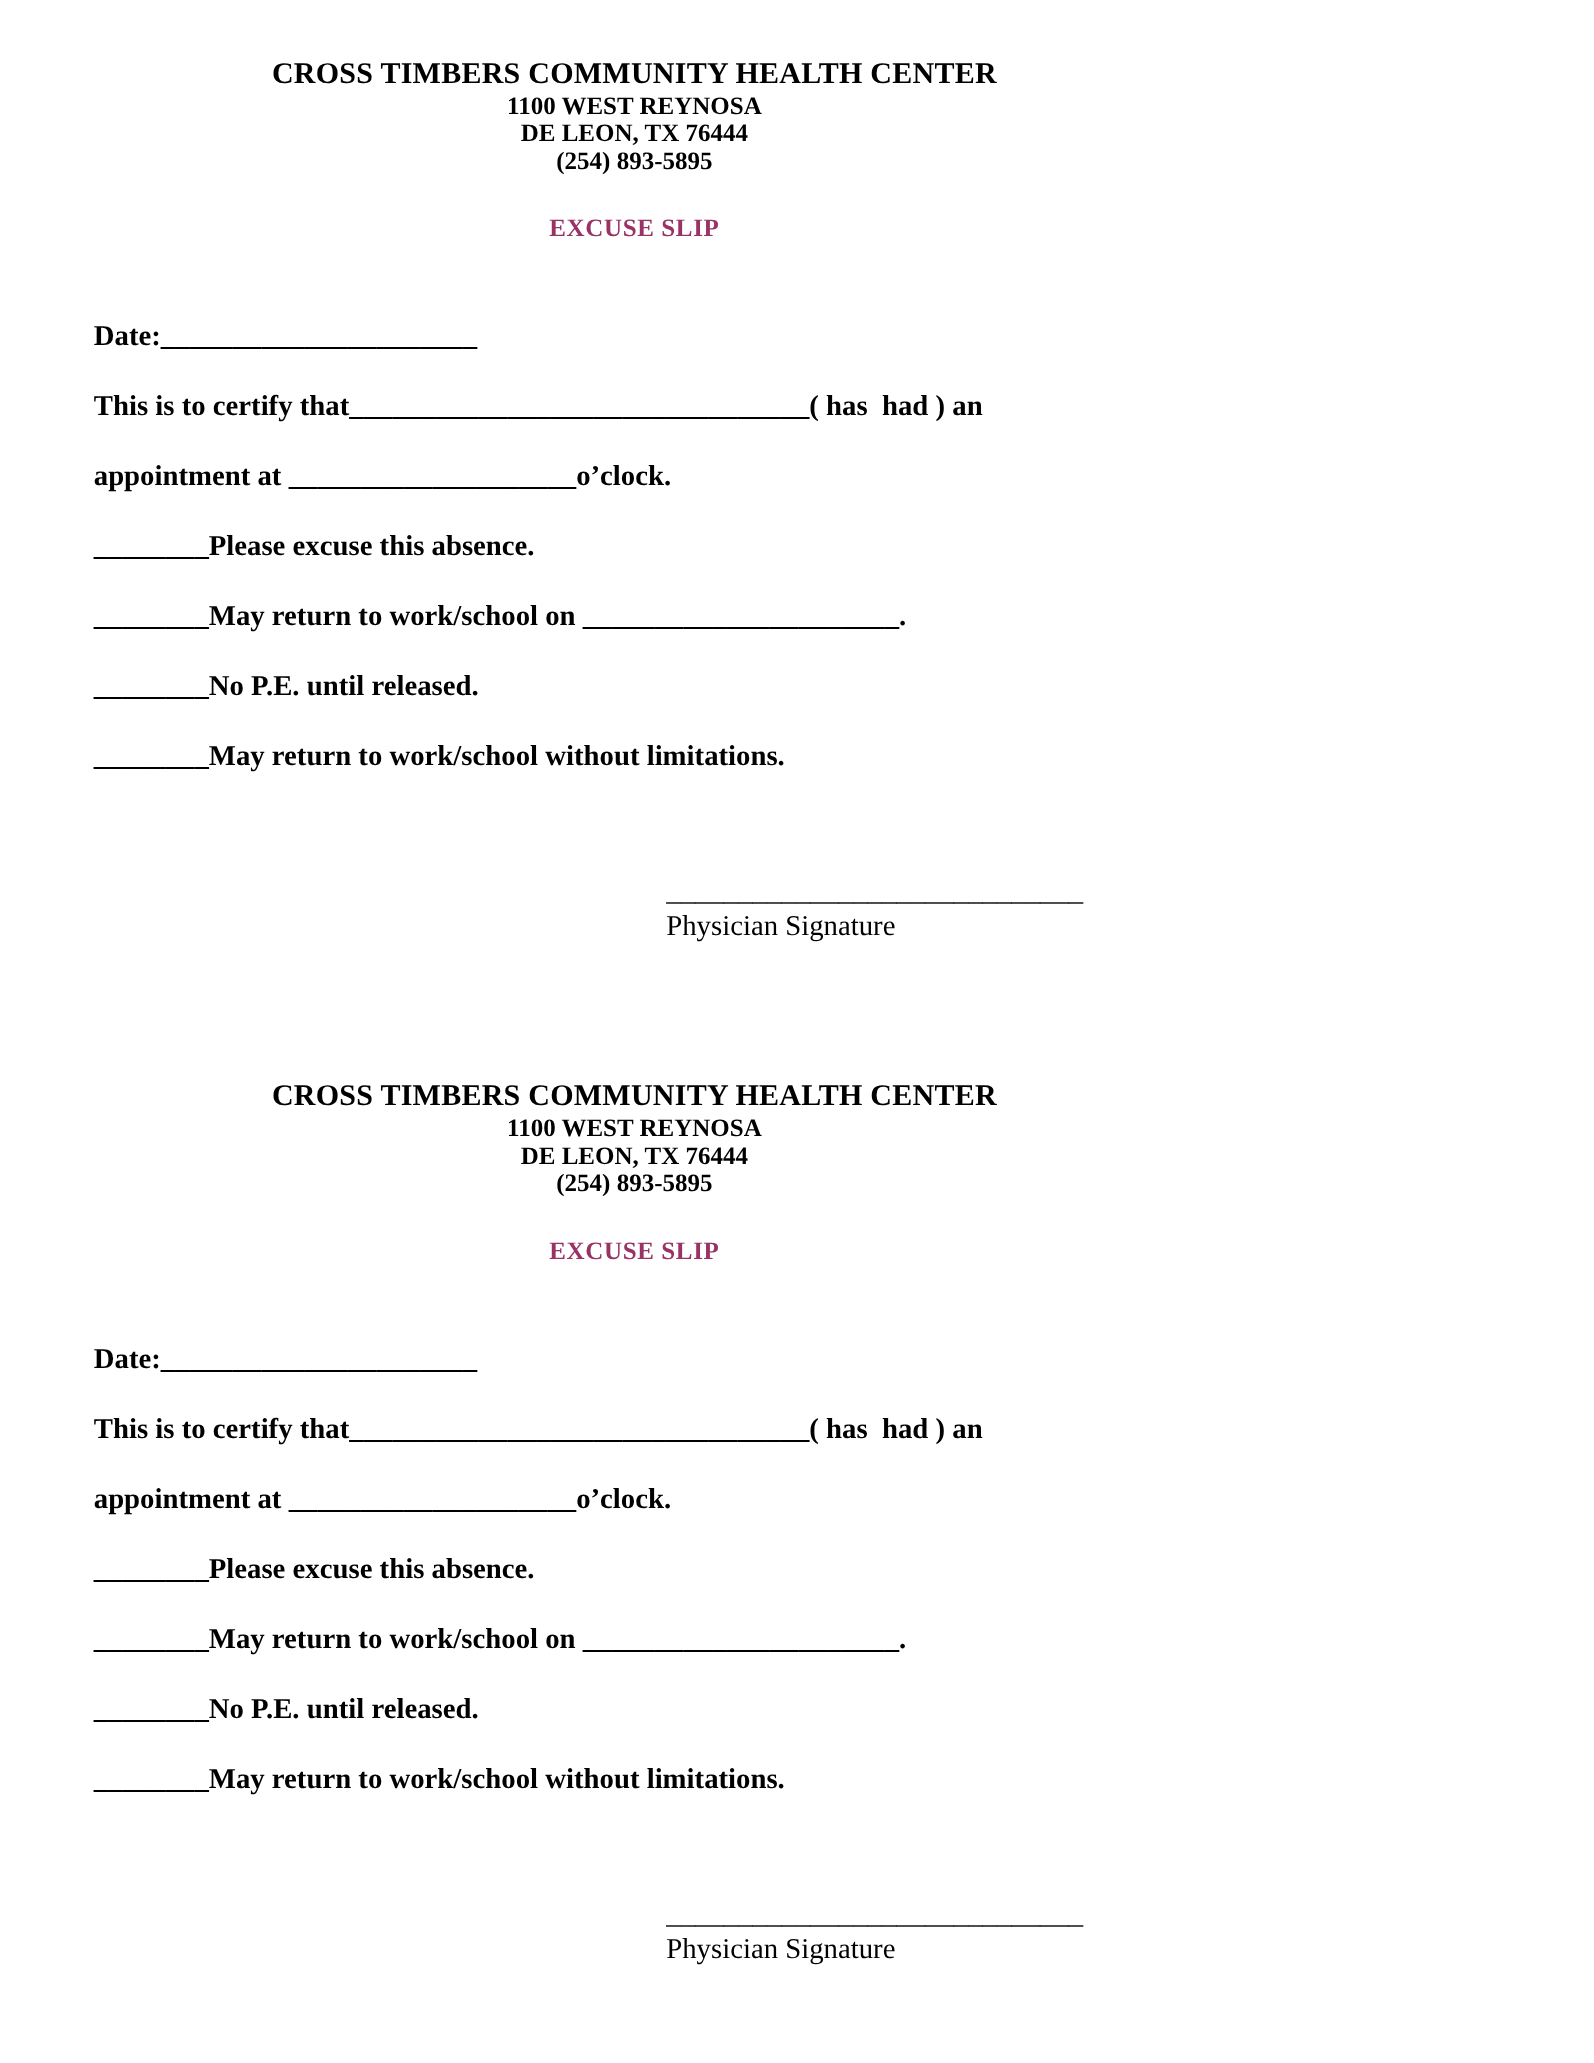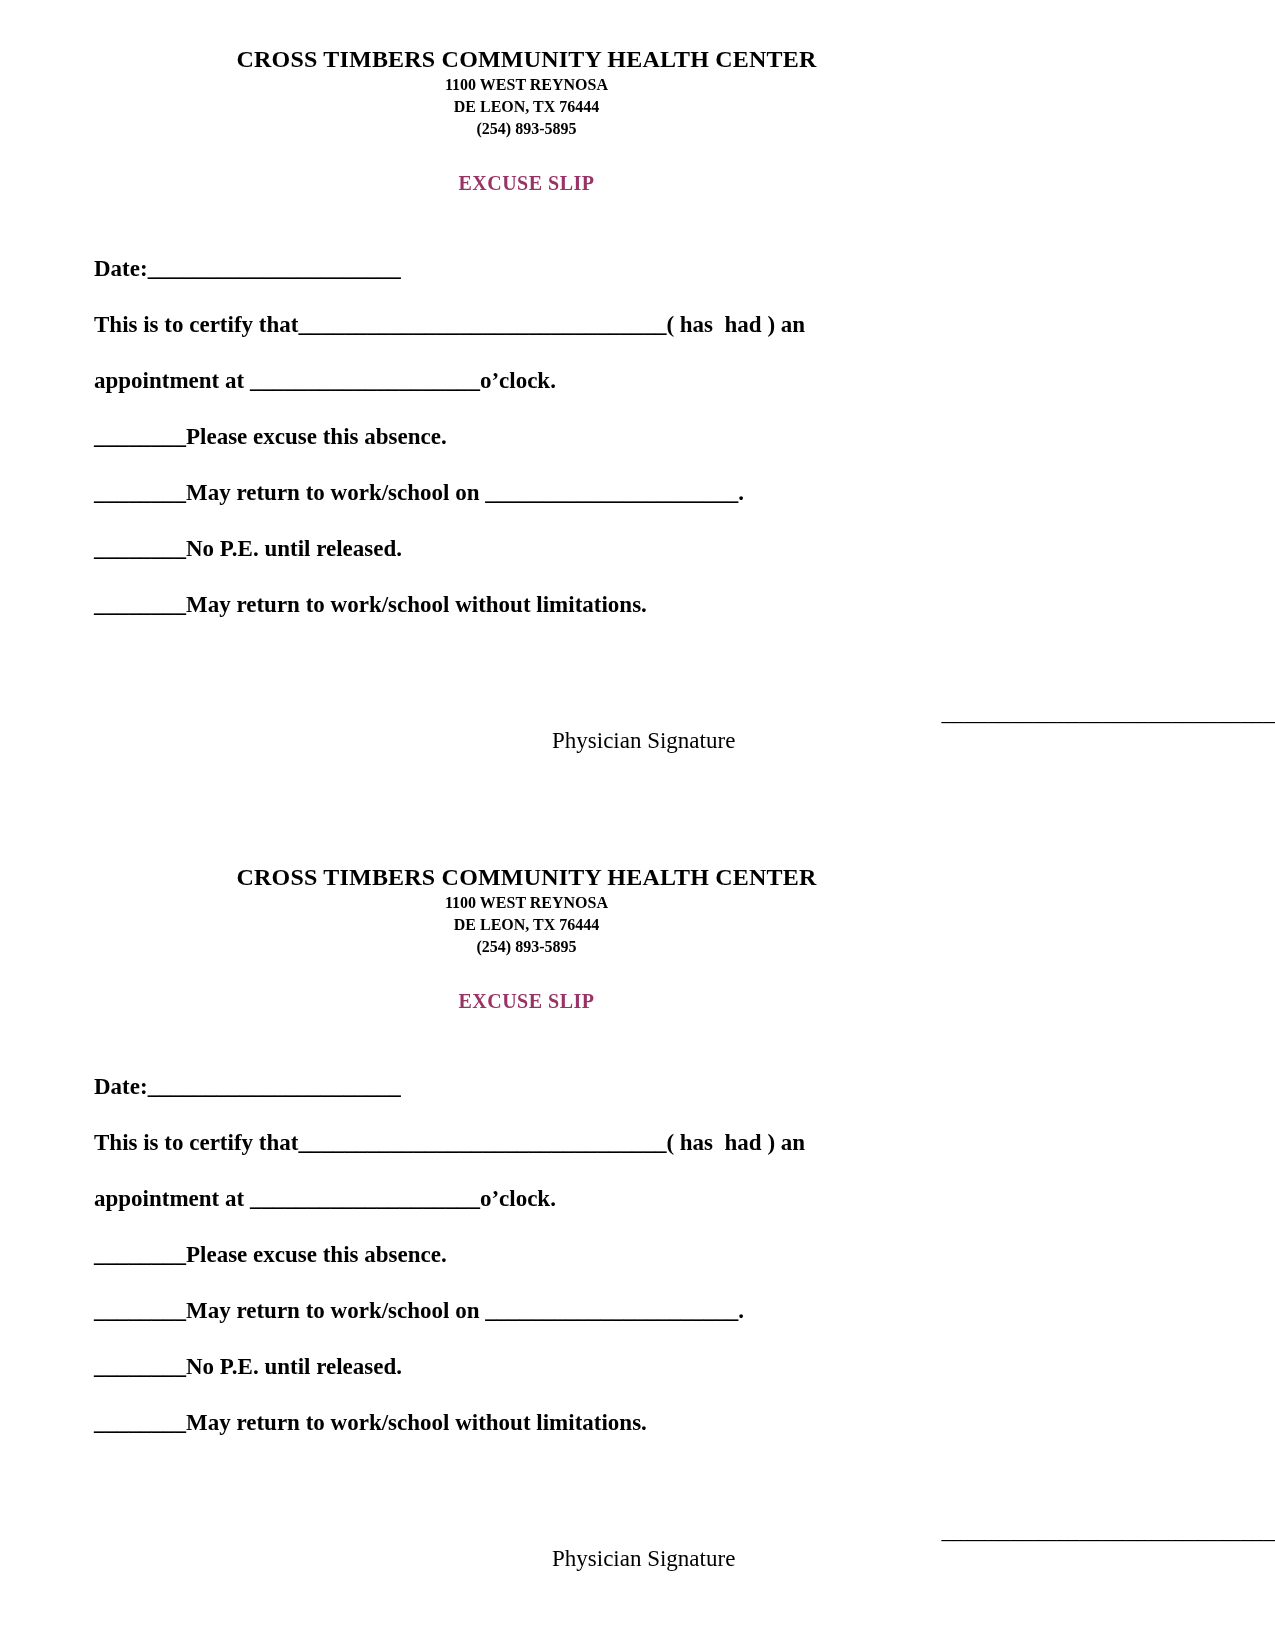--- a/index.html
+++ b/index.html
@@ -14,39 +14,39 @@
     font-family: "Liberation Serif", "DejaVu Serif", serif;
     color: #000000;
   }
   .page {
     width: 1275px;
     height: 1650px;
     background: #ffffff;
     box-sizing: border-box;
   }
   .slip {
-    padding-left: 94px;
+    padding-left: 75px;
     box-sizing: border-box;
   }
   .slip--first { padding-top: 44px; }
   .slip--second { padding-top: 106px; }
 
   .clinic-header {
     width: 865px;
     text-align: center;
   }
   .clinic-title {
     font-size: 24px;
     font-weight: bold;
     line-height: 30px;
     letter-spacing: 0.2px;
     white-space: pre-wrap;
   }
   .clinic-sub {
-    font-size: 16px;
+    font-size: 20px;
     font-weight: bold;
     line-height: 22px;
     white-space: pre-wrap;
   }
   .form-title {
     margin-top: 28px;
     font-size: 20px;
     font-weight: bold;
     line-height: 30px;
     letter-spacing: 0.5px;
@@ -66,21 +66,20 @@
   .blank { cursor: text; }
 
   .signature {
     margin-top: 80px;
     margin-left: 458px;
     font-size: 23px;
   }
   .sig-line {
     line-height: 26px;
     white-space: pre-wrap;
-    text-align: right;
   }
   .sig-label {
     line-height: 30px;
     white-space: pre-wrap;
   }
 </style>
 </head>
 <body style="background: rgb(255, 255, 255);">
 
 <div class="page">

